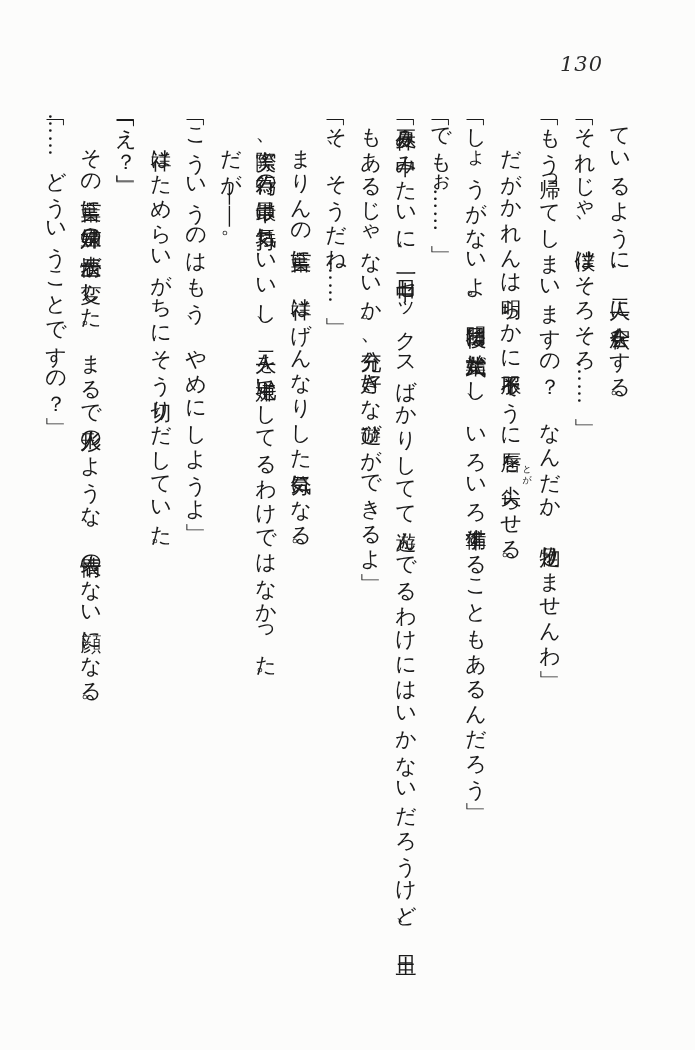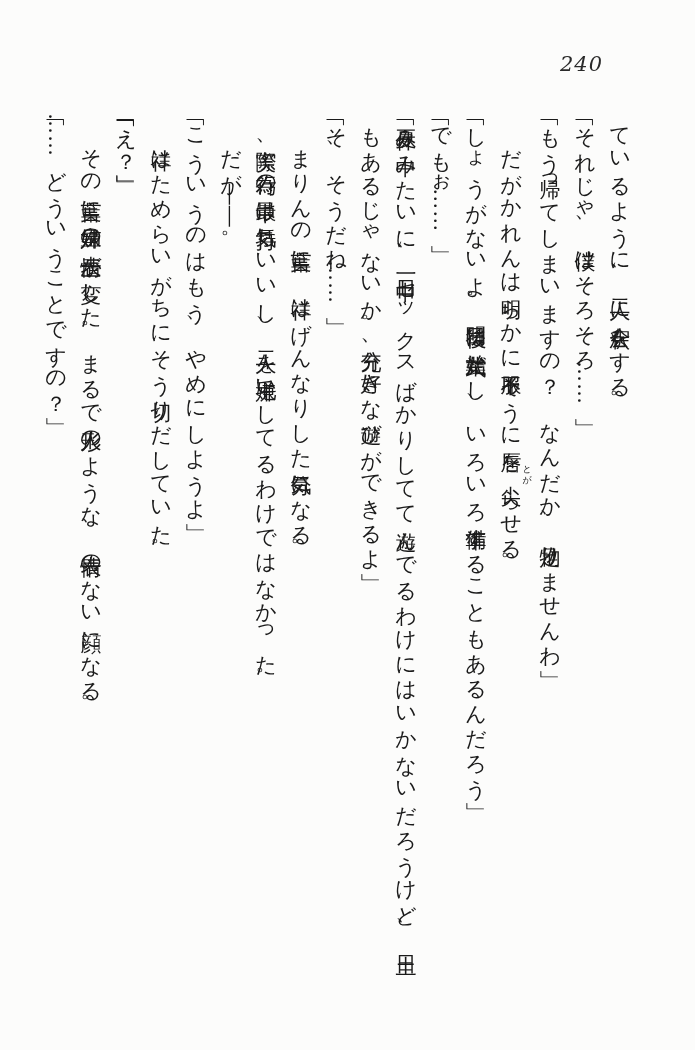--- a/index.html
+++ b/index.html
@@ -50,21 +50,21 @@
     font-size: 9px;
     letter-spacing: 0;
     color: #1a1a1a;
   }
 </style>
 </head>
 <body>
 
 <div class="page">
 
-  <div class="page-number">240</div>
+  <div class="page-number">130</div>
 
   <div class="text-area">
     <p>ているように、二人に会釈をする。</p>
     <p>「それじゃ、僕はそろそろ……」</p>
     <p>「もう帰ってしまいますの？　なんだか、物足りませんわ」</p>
     <p><span>　だがかれんは明らかに不服そうに唇を</span><ruby><span>尖</span><rt>とが</rt></ruby><span>らせる。</span></p>
     <p>「しょうがないよ。明後日は始業式だし、いろいろ準備することもあるんだろう」</p>
     <p>「でもぉ……」</p>
     <p>「夏休み中みたいに、一日中セックスばかりしてて遊んでるわけにはいかないだろうけど、土日もあるじゃないか。充分、好きな遊びができるよ」</p>
     <p>「そ、そうだね……」</p>

